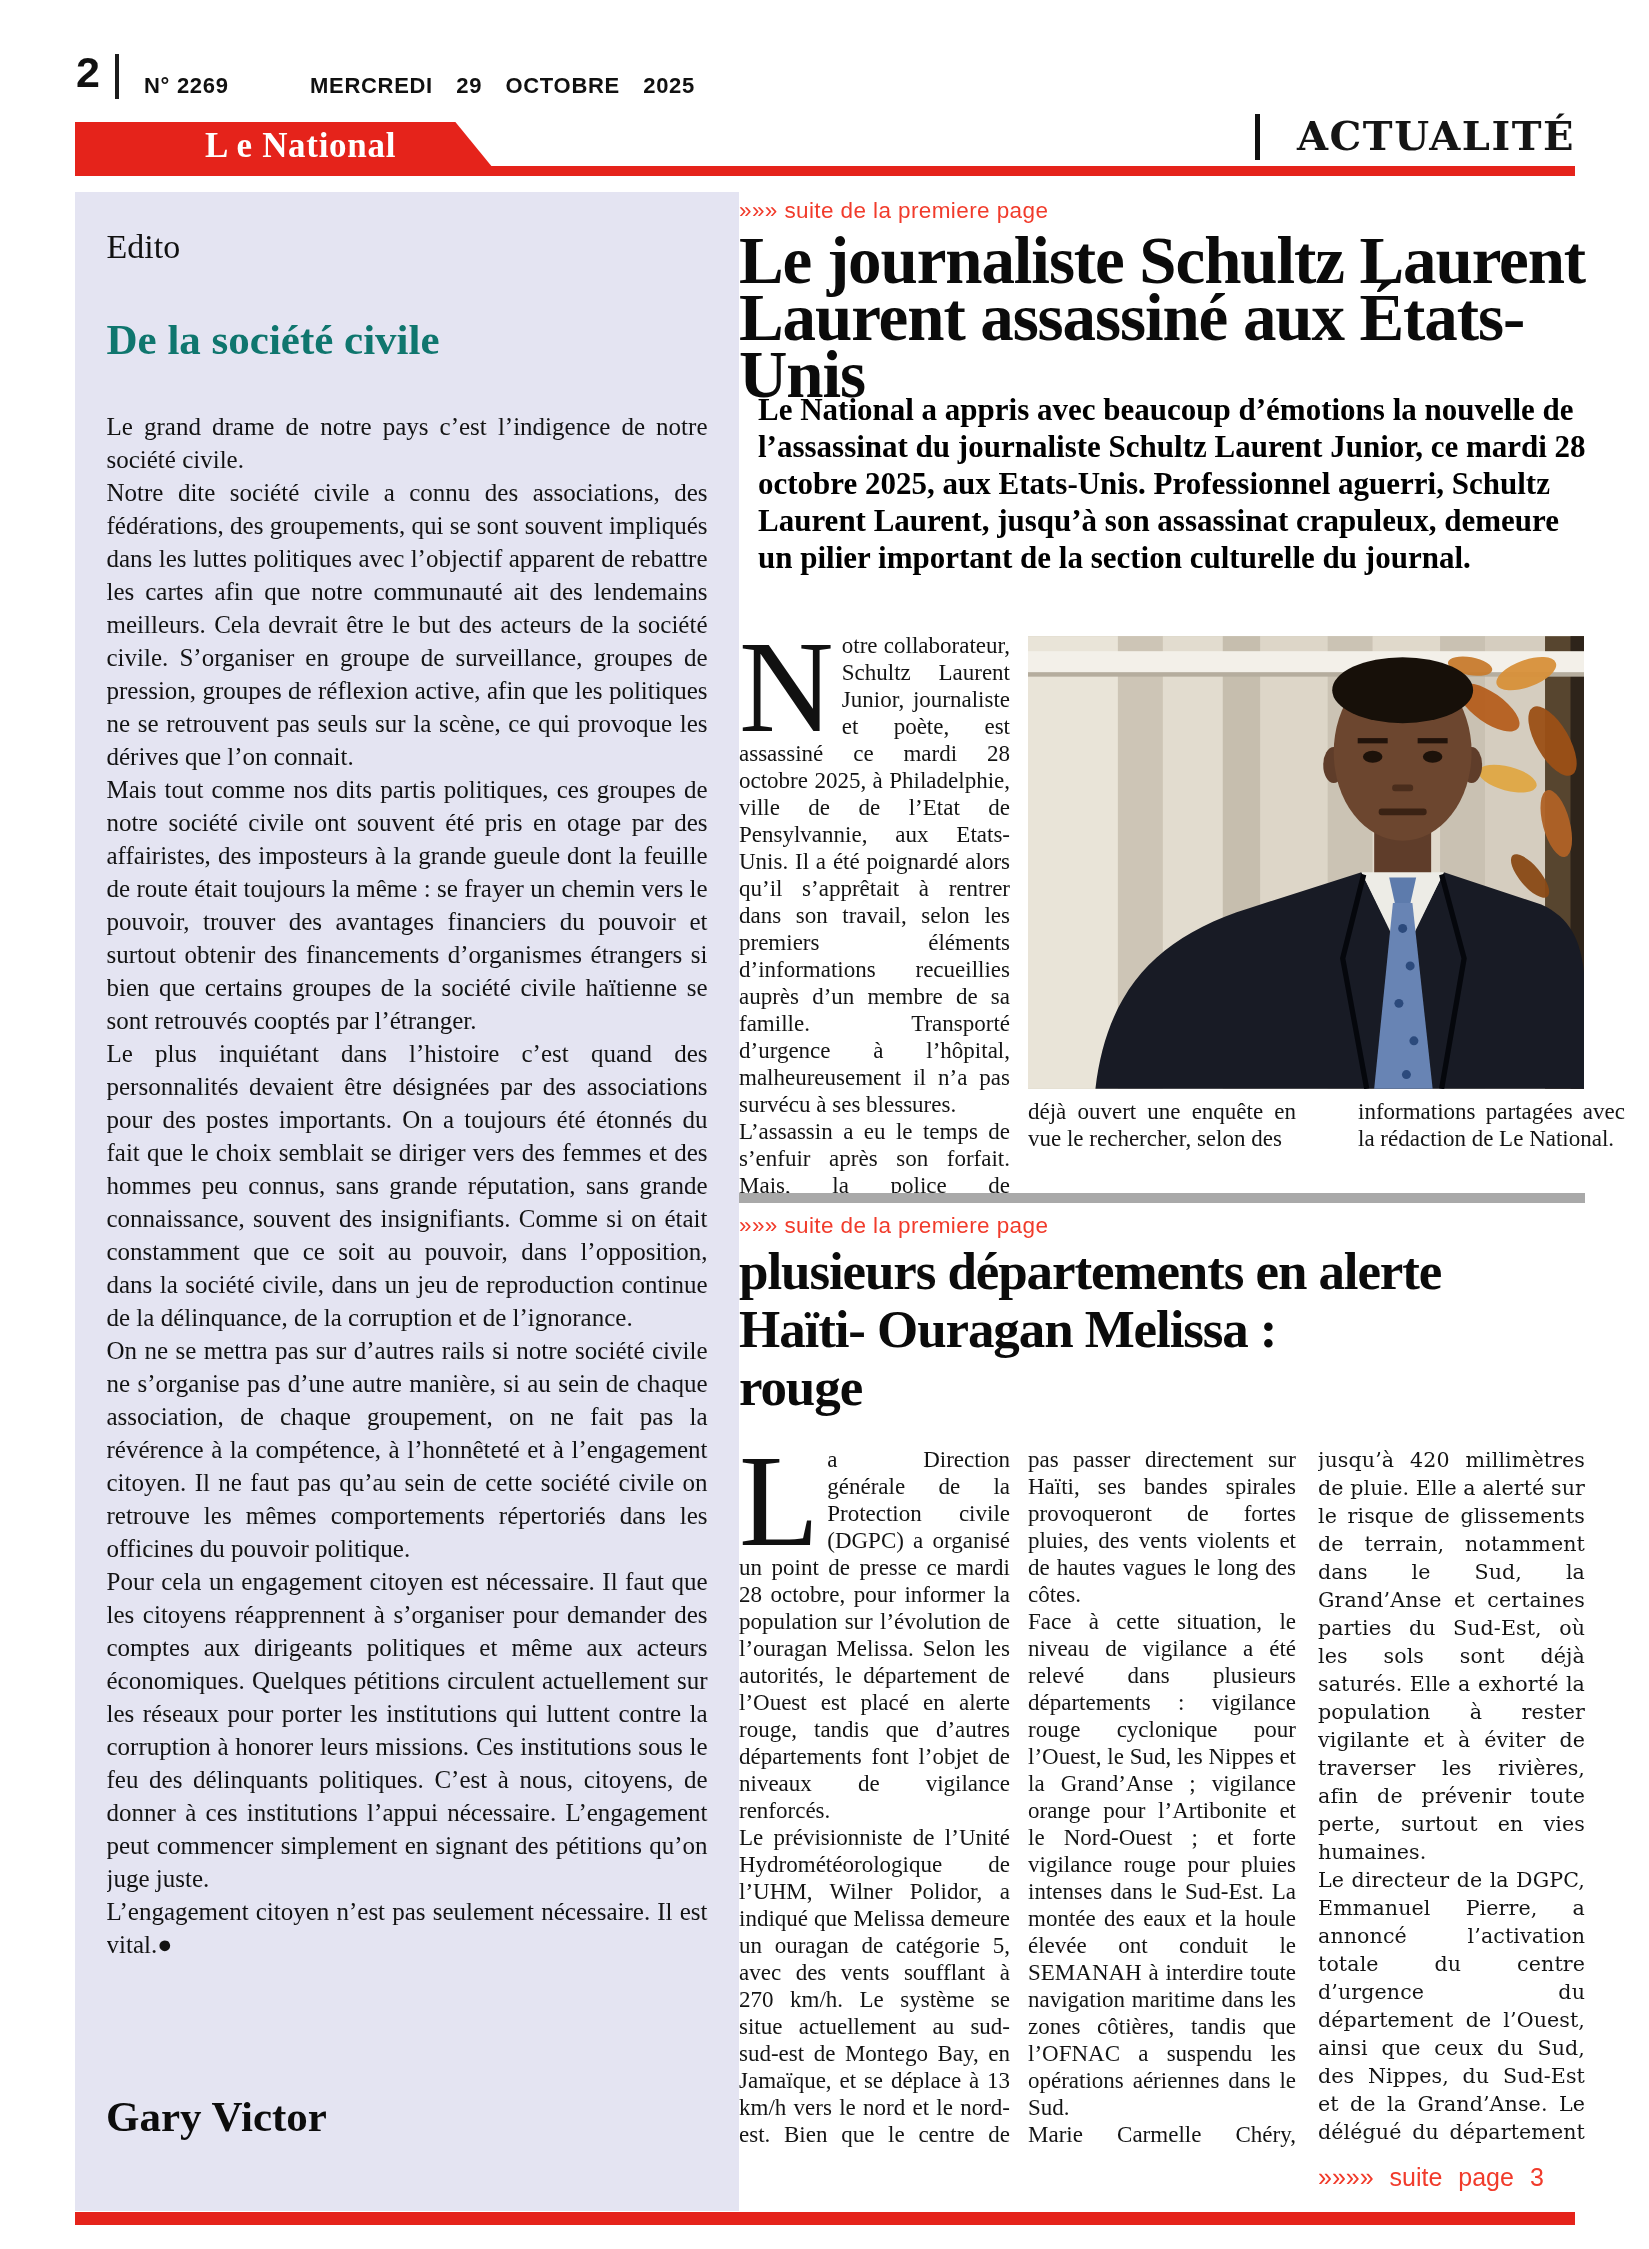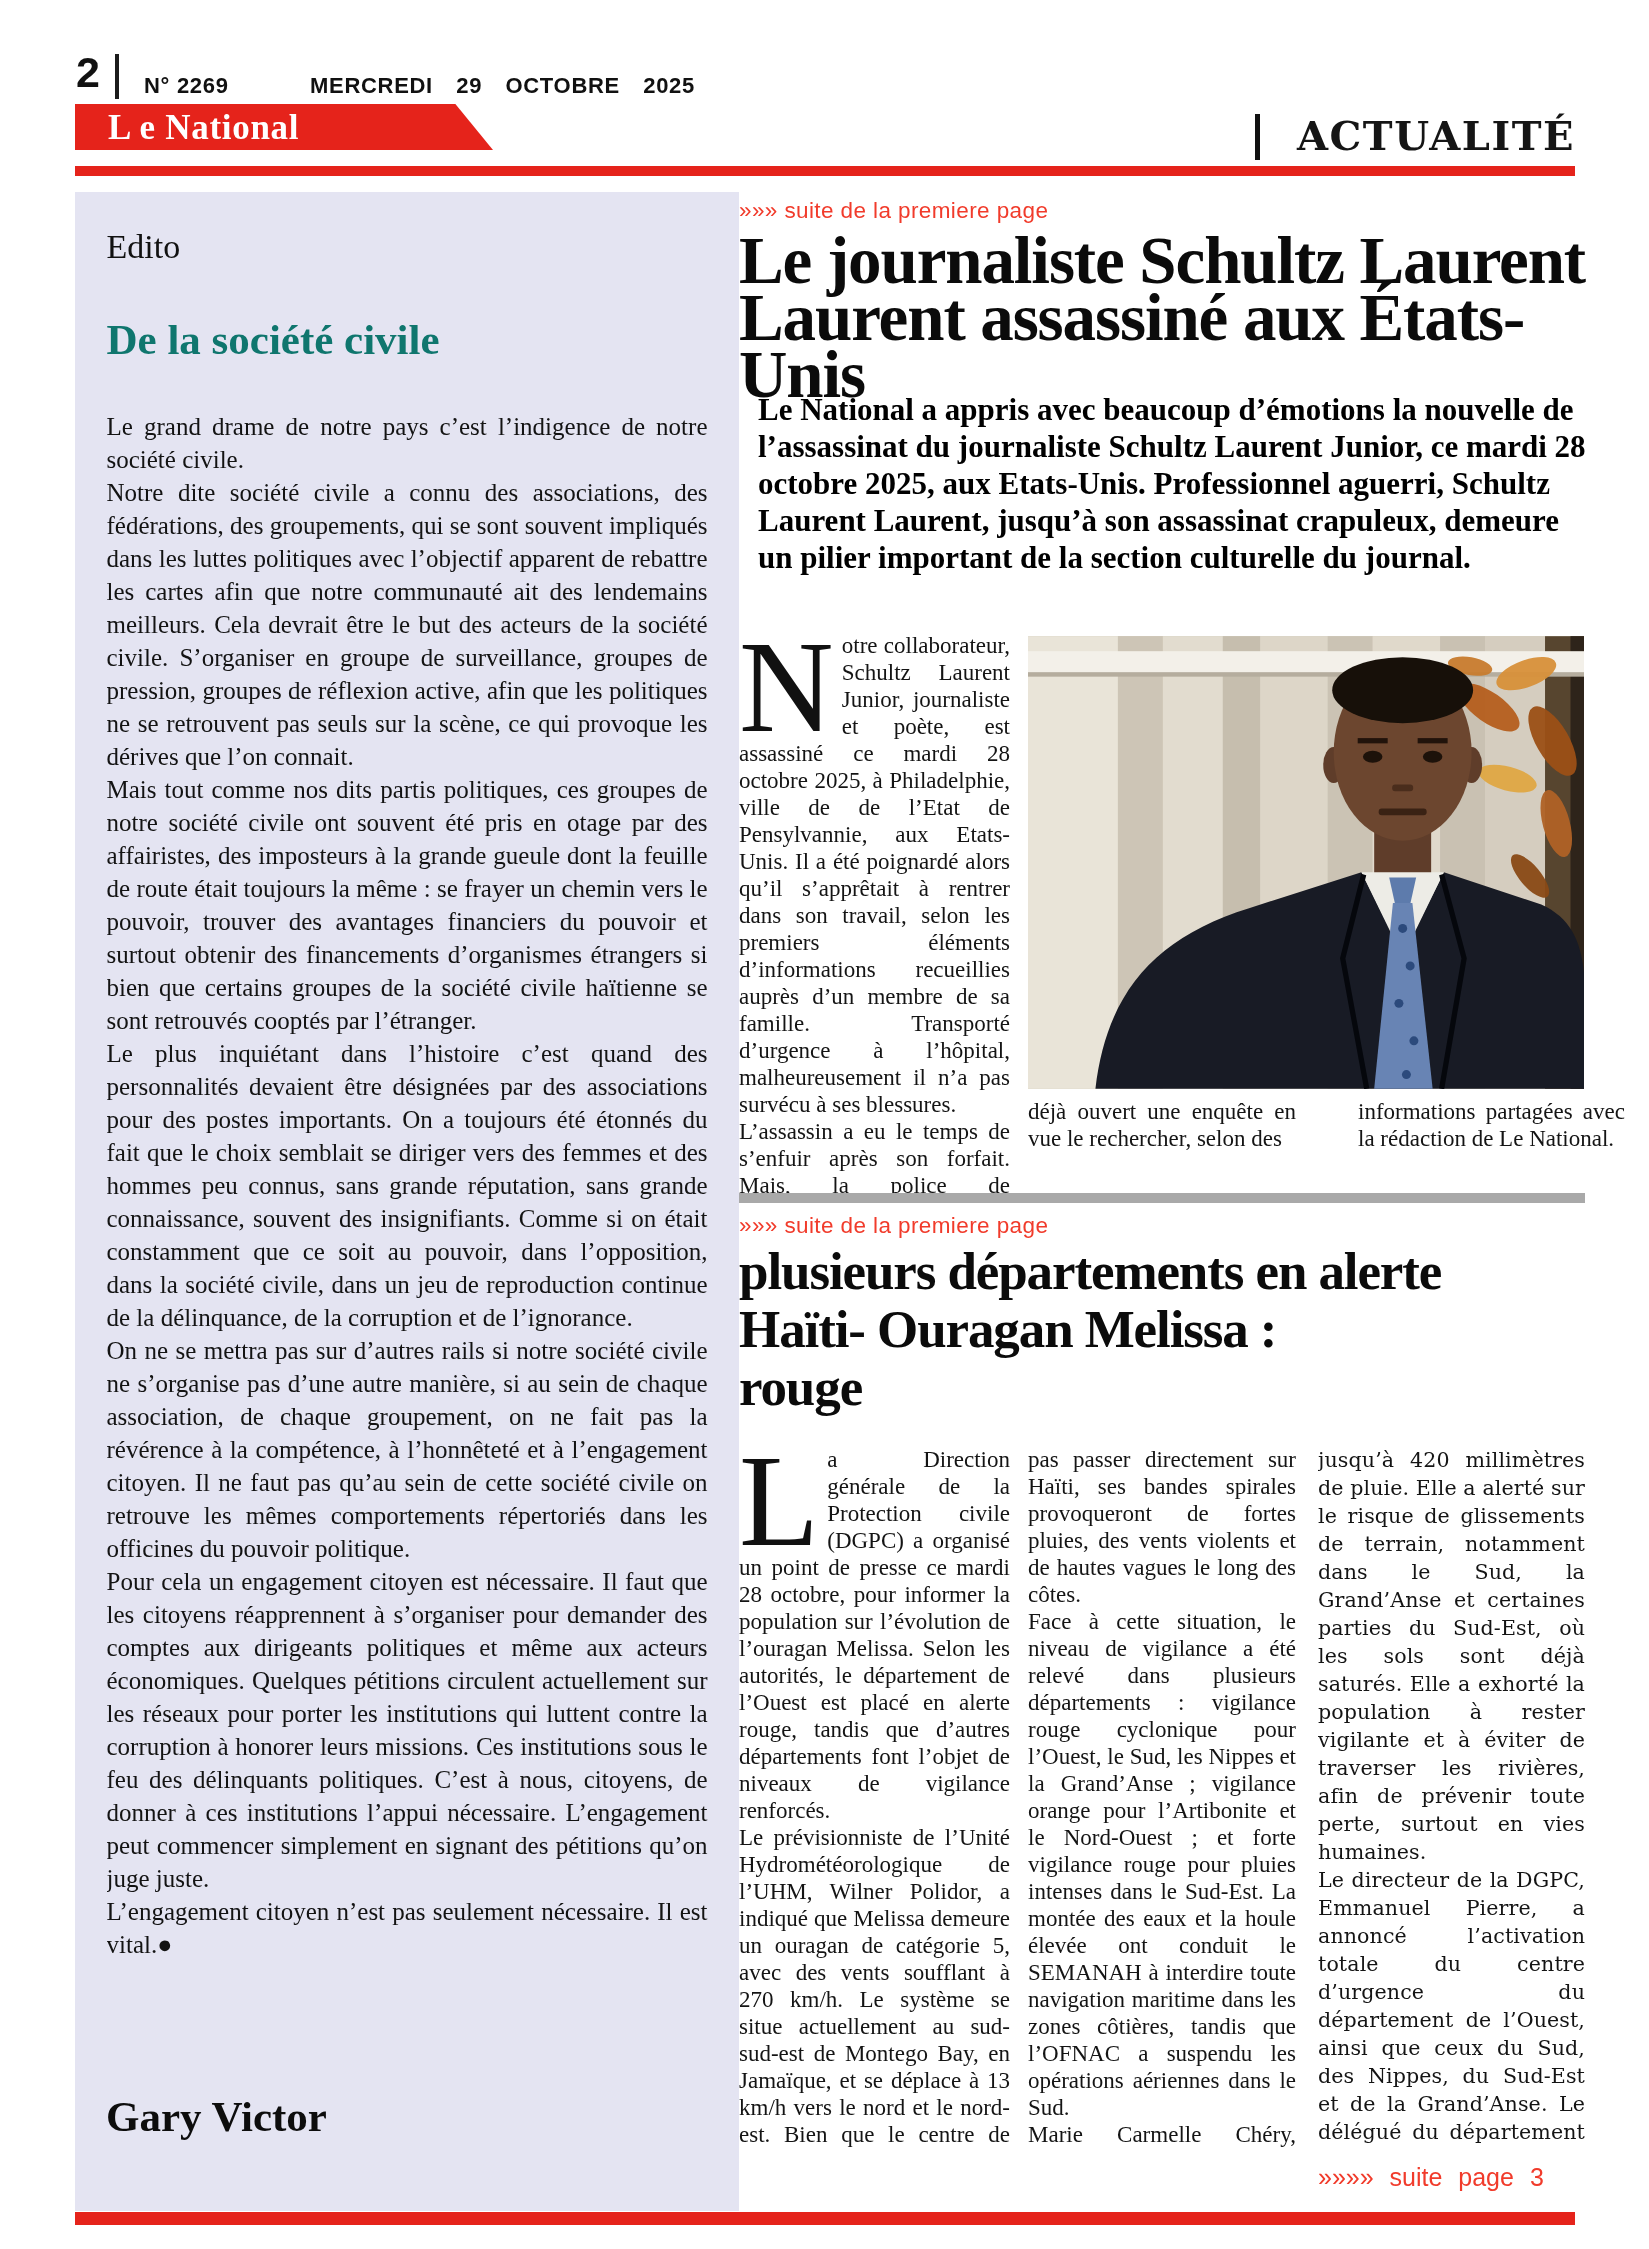--- a/index.html
+++ b/index.html
@@ -6,22 +6,22 @@
   .page{position:relative;width:1650px;height:2250px;background:#ffffff;overflow:hidden;
         font-family:"Liberation Serif", serif;color:#141414;
         --accent:#e5231b; --kicker:#f13b2b; --edito-bg:#e4e4f2; --gray:#a9a9a9;}
   .abs{position:absolute;}
 
   
   .pagenum{left:76px;top:48px;font-family:"Liberation Sans",sans-serif;font-weight:bold;font-size:43px;color:#111;}
   .pagenum-bar{left:115px;top:54px;width:3.7px;height:45px;background:#1c1c1c;}
   .issue{left:144px;top:73px;font-family:"Liberation Sans",sans-serif;font-weight:bold;font-size:22px;letter-spacing:0.7px;color:#111;}
   .date{left:310px;top:73px;font-family:"Liberation Sans",sans-serif;font-weight:bold;font-size:22px;letter-spacing:0.7px;word-spacing:16.5px;color:#111;}
-  .masthead{left:75px;top:104px;width:418px;height:46px;background:var(--accent);
-            clip-path:polygon(0 0,91% 0,100% 100%,0 100%);}
+  .masthead{left:75px;top:122px;width:418px;height:46px;background:var(--accent);
+            clip-path:polygon(0 0,91% 0,100% 100%,0 100%);text-align:center;}
   .masthead span{display:block;padding-left:33px;line-height:48px;font-size:35px;font-weight:bold;color:#ffffff;letter-spacing:0.7px;}
   .red-strip{left:75px;top:166px;width:1500px;height:9.7px;background:var(--accent);}
   .section-sep{left:1255px;top:114px;width:4.5px;height:46px;background:#111;}
   .section{left:1297px;top:112px;font-family:"DejaVu Serif",serif;font-weight:bold;font-size:40px;letter-spacing:1.5px;color:#151515;}
 
   
   .edito{left:75px;top:192px;width:664px;height:2019px;background:var(--edito-bg);box-sizing:border-box;padding:31.5px 30px 0 31.5px;}
   .edito-label{font-size:34px;color:#111;margin:4.5px 0 0 0;}
   .edito-title{font-size:43px;font-weight:bold;color:#0f766e;margin:49px 0 0 0;}
   .edito-body{margin-top:46px;width:601px;height:1671px;overflow:hidden;font-size:25px;line-height:33px;text-align:justify;color:#131313;}

